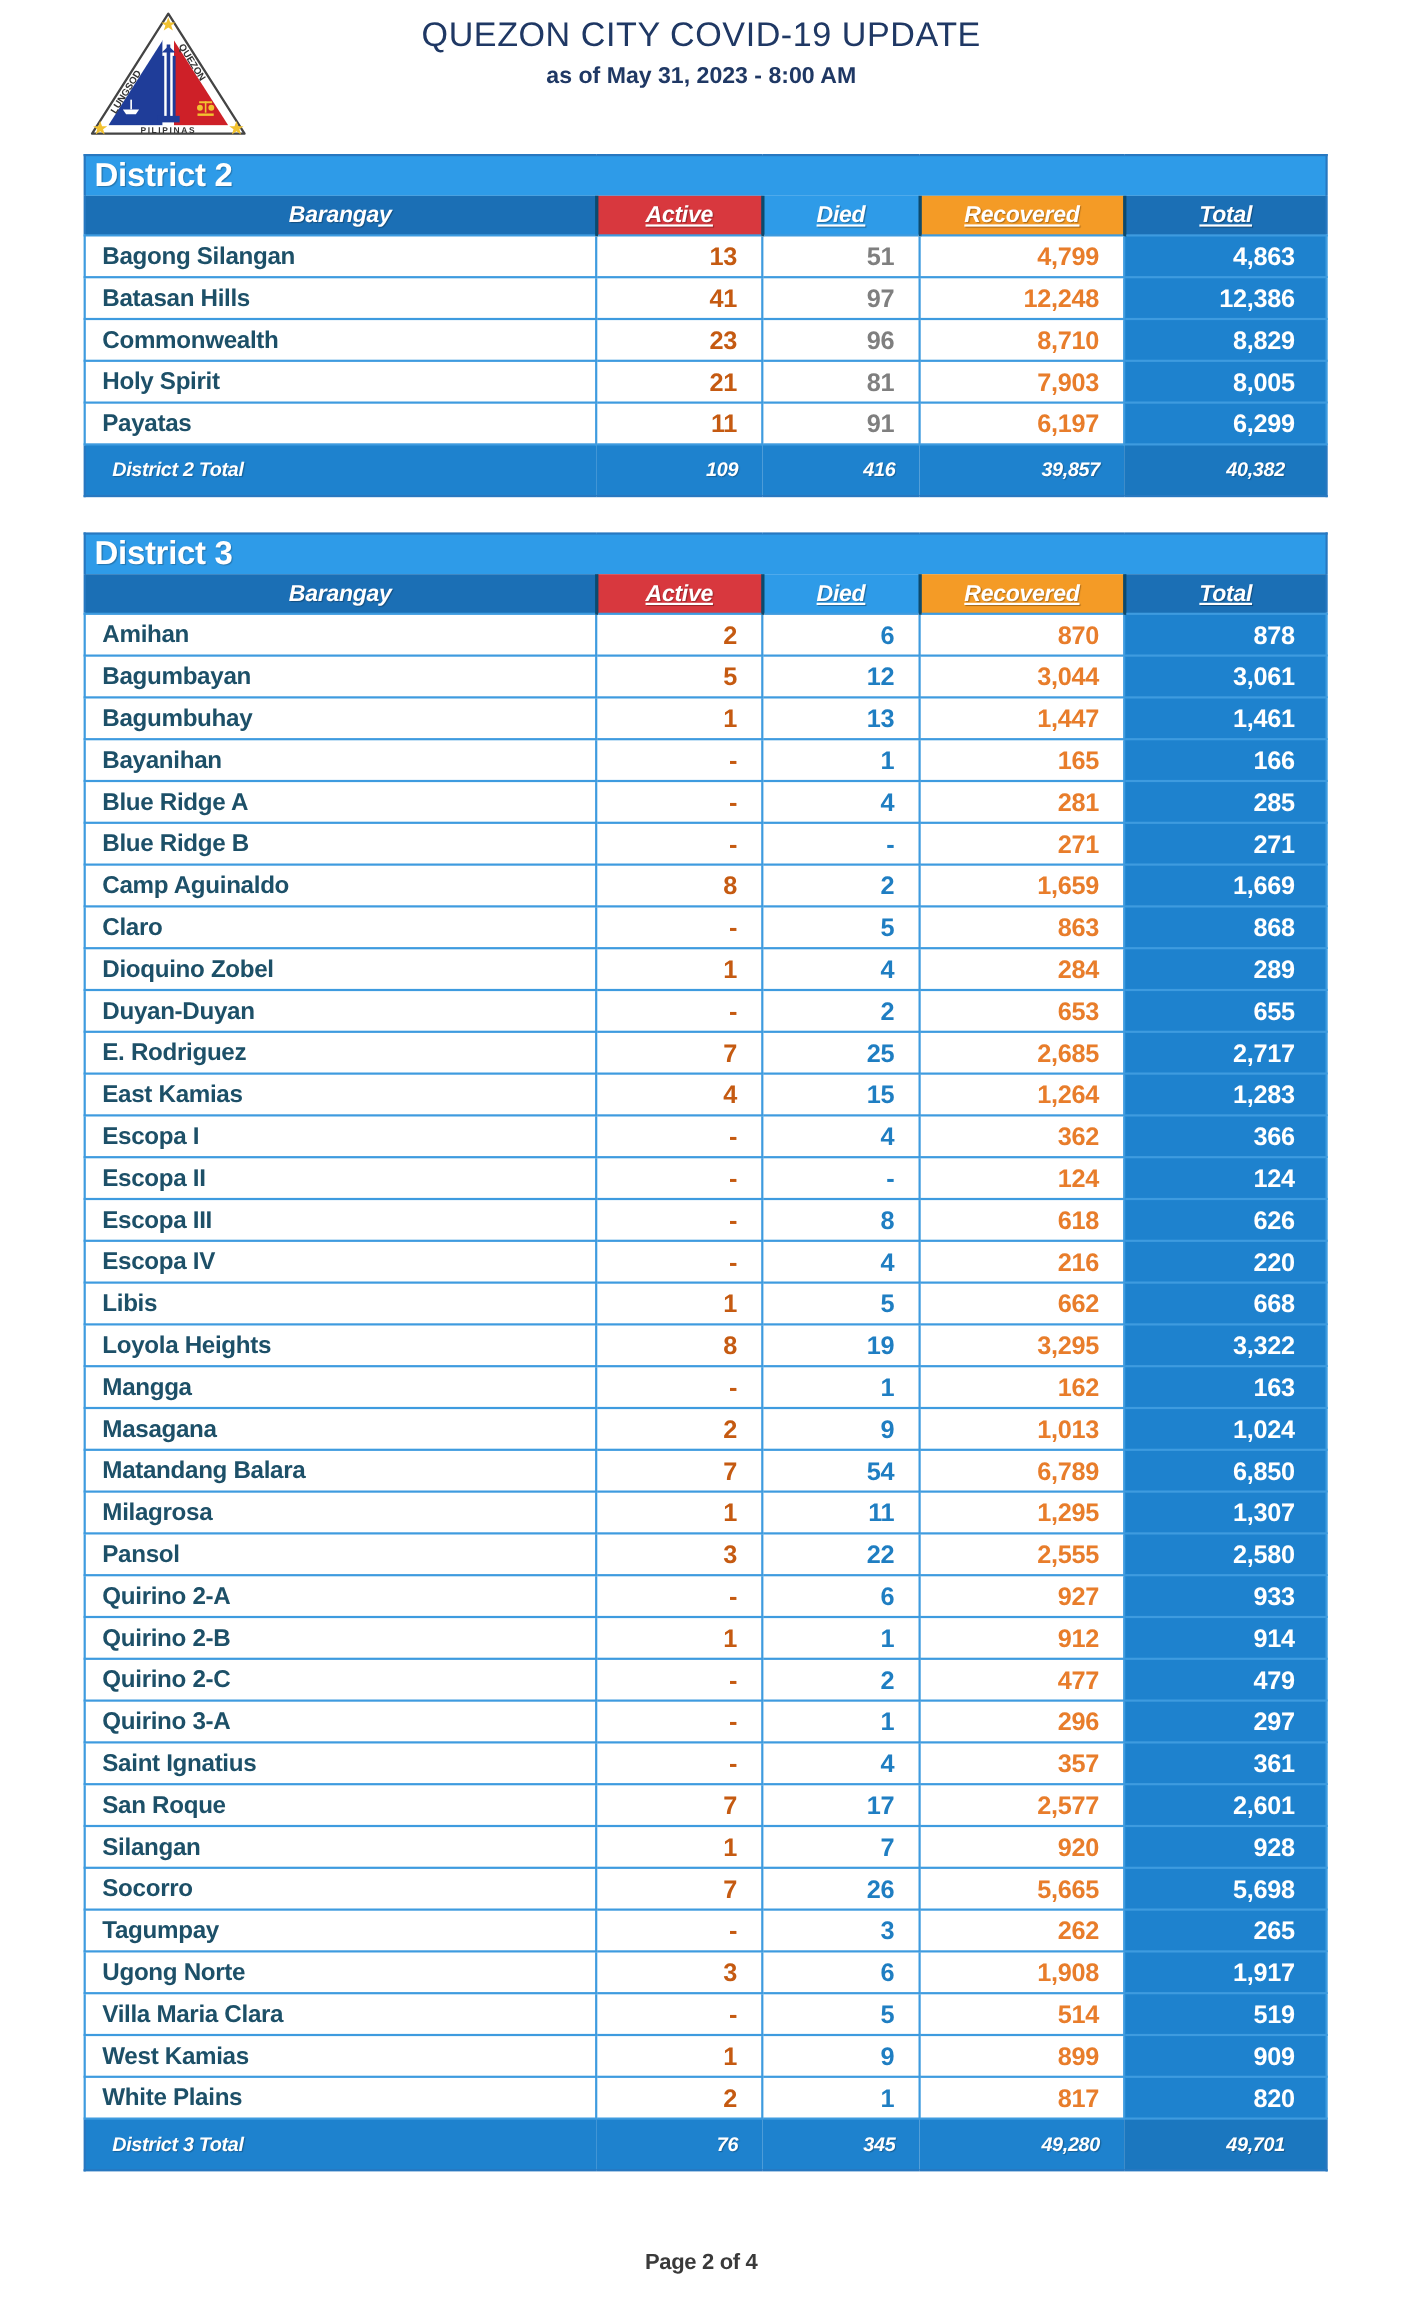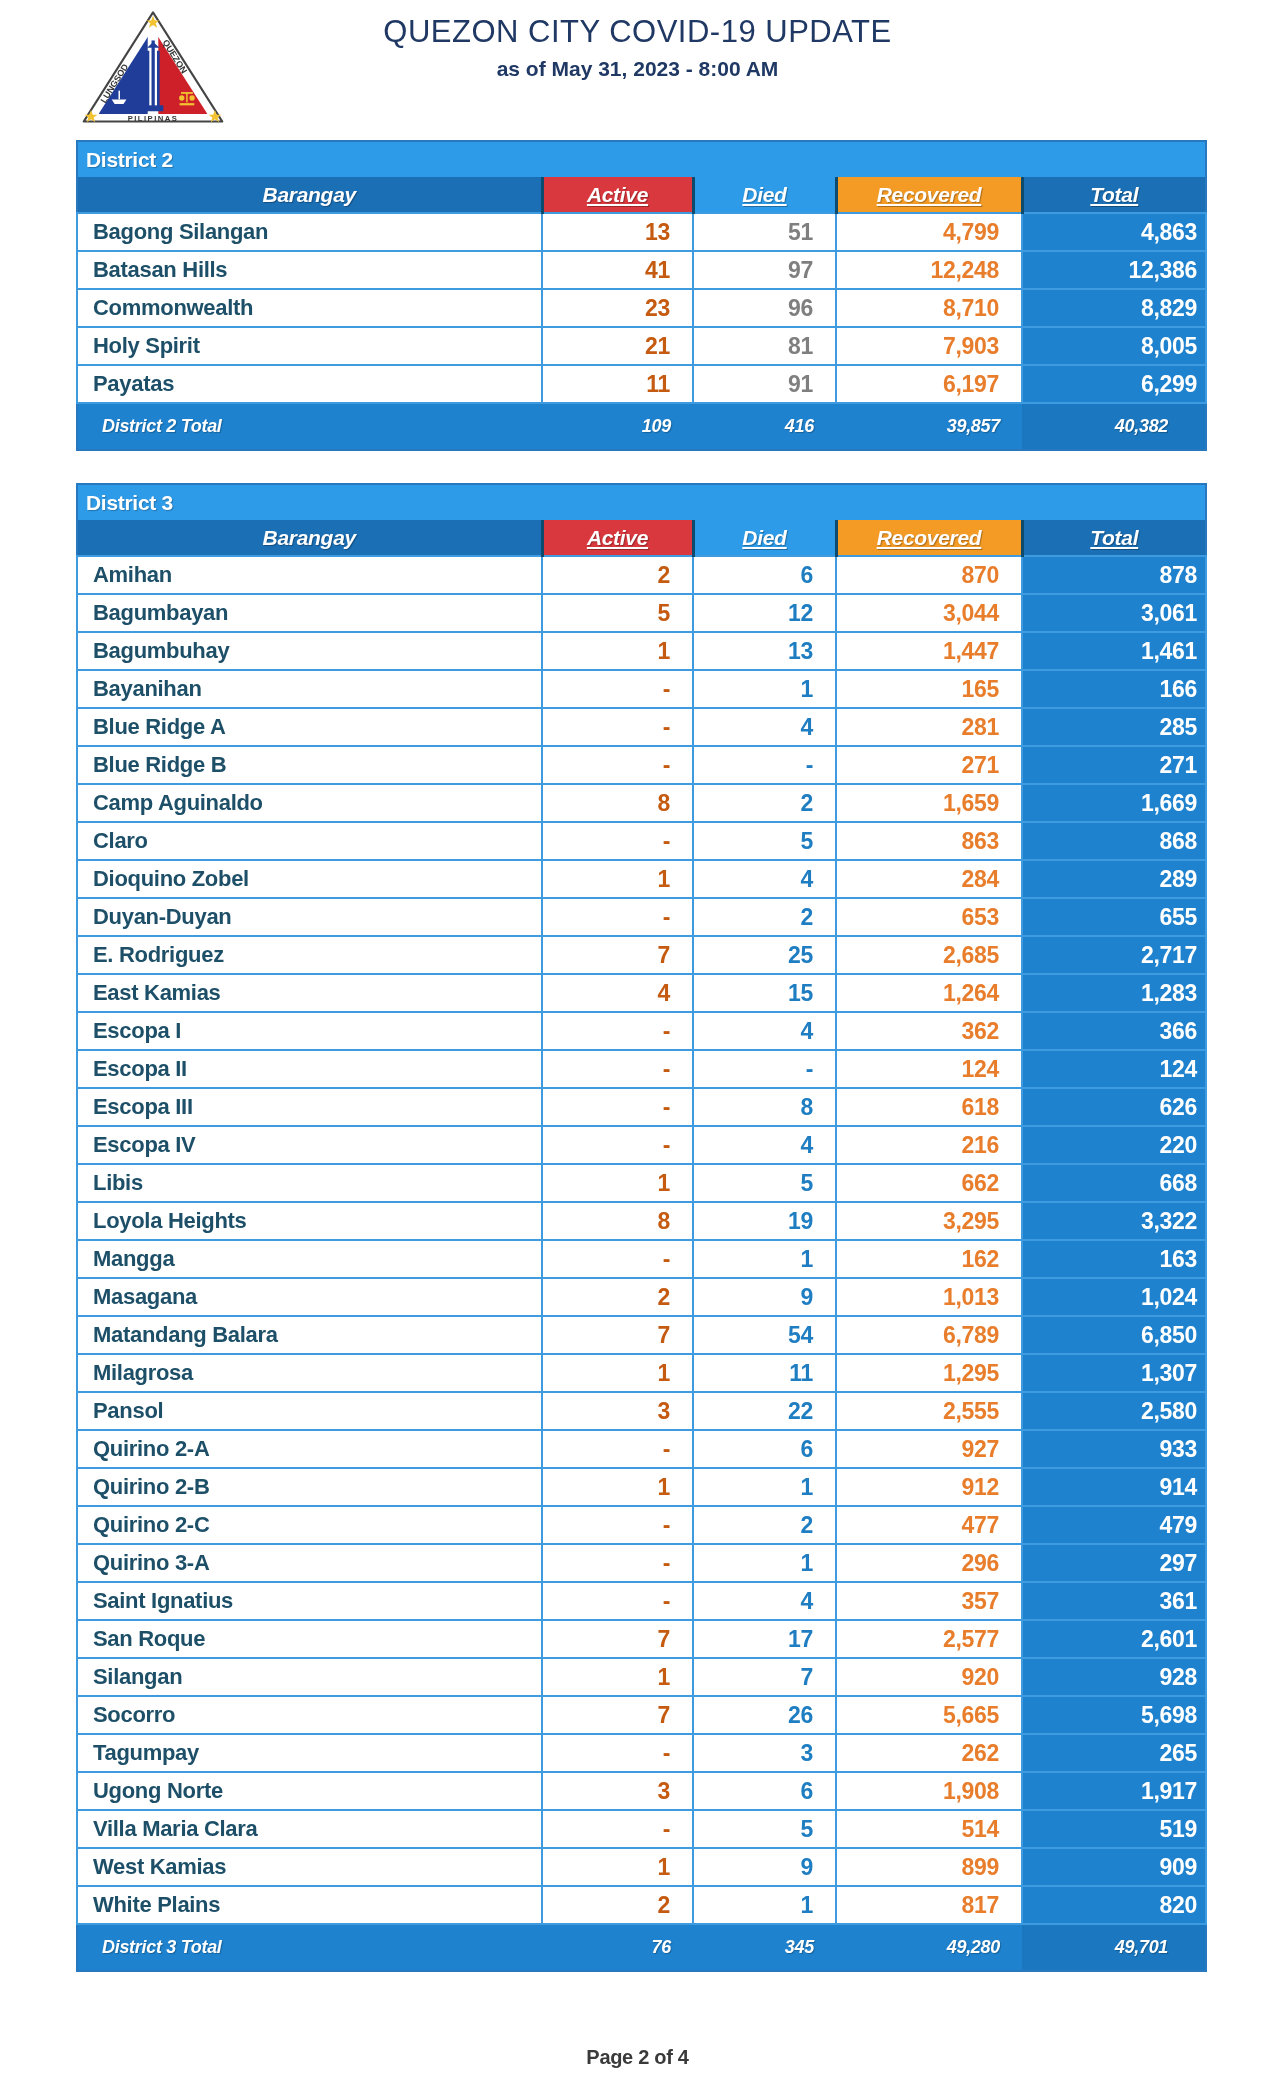--- a/index.html
+++ b/index.html
@@ -24,21 +24,21 @@
     border-collapse:collapse;width:1129px;table-layout:fixed;
     border:2px solid var(--outer-border);
   }
   table.covid + table.covid{margin-top:32px;}
   col.c-name{width:465px;} col.c-active{width:151px;} col.c-died{width:143px;}
   col.c-rec{width:186px;} col.c-total{width:184px;}
 
   td{box-sizing:border-box;vertical-align:middle;}
 
   tr.bar td{
-    height:36px;background:var(--district-bar);color:#fff;font-size:21px;
+    height:36px;background:var(--district-bar);color:#fff;font-size:30px;
     font-weight:bold;padding-left:8px;letter-spacing:-.3px;
     text-shadow:1px 1px 1px rgba(0,0,0,.25);
   }
   tr.heads td{
     height:36px;color:#fff;font-size:21px;font-weight:bold;font-style:italic;
     text-align:center;letter-spacing:-.3px;text-shadow:1px 1px 1px rgba(0,0,0,.3);
   }
   tr.heads td+td{border-left:3px solid #0c4a6e;text-decoration:underline;}
   tr.heads td.h0,tr.heads td.h4{background:var(--header-dark);}
   tr.heads td.h1{background:var(--active-header);}
@@ -51,21 +51,21 @@
   }
   tr.data td.name{
     color:var(--name-text);font-size:22px;padding-left:15px;text-align:left;
   }
   tr.data td.num{text-align:right;padding-right:22px;}
   tr.data td.active{color:var(--active-text);}
   tr.data td.died.gray{color:var(--died-gray);}
   tr.data td.died.blue{color:var(--died-blue);}
   tr.data td.recovered{color:var(--recovered-text);}
   tr.data td.total{
-    background:var(--total-fill);color:#fff;padding-right:8px;
+    background:var(--total-fill);color:#fff;padding-right:28px;
     border-color:var(--total-grid);
   }
   tr.total-row td{
     height:47px;background:var(--total-fill);color:#fff;font-weight:bold;
     font-style:italic;font-size:18px;letter-spacing:-.3px;
     text-shadow:1px 1px 1px rgba(0,0,0,.25);
   }
   tr.total-row td.name{padding-left:24px;text-align:left;}
   tr.total-row td.num{text-align:right;padding-right:22px;}
   tr.total-row td.total{padding-right:37px;background:var(--total-row-last);text-align:right;}

